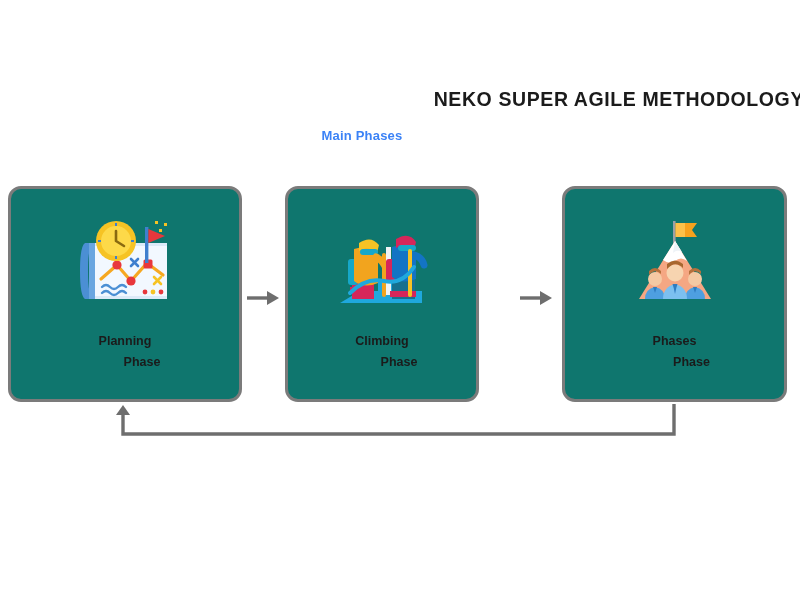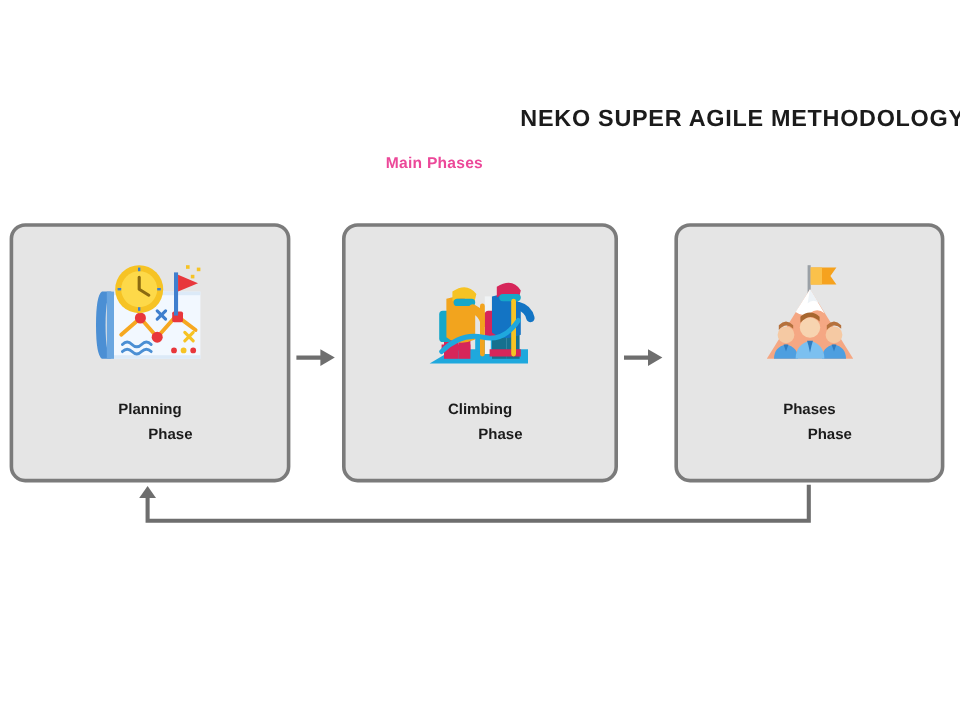--- a/index.html
+++ b/index.html
@@ -37,36 +37,36 @@
   }
   #subtitle {
     position: absolute;
     left: 0;
     top: 127px;
     width: 724px;
     text-align: center;
     font-size: 13px;
     font-weight: bold;
     letter-spacing: 0.2px;
-    color: #ec4899;
+    color: #3b82f6;
     line-height: 18px;
   }
 
   
   .card {
     position: absolute;
     top: 186px;
     height: 216px;
     box-sizing: border-box;
-    background: #e5e5e5;
+    background: #0f766e;
     border: 3px solid #7b7b7b;
     border-radius: 13px;
   }
   #card-0 { left: 8px;   width: 234px; }
-  #card-1 { left: 285px; width: 230px; }
+  #card-1 { left: 285px; width: 194px; }
   #card-2 { left: 562px; width: 225px; }
 
   .card-art {
     position: absolute;
     left: 0;
     top: 20px;
     width: 100%;
     height: 112px;
     display: flex;
     align-items: center;

